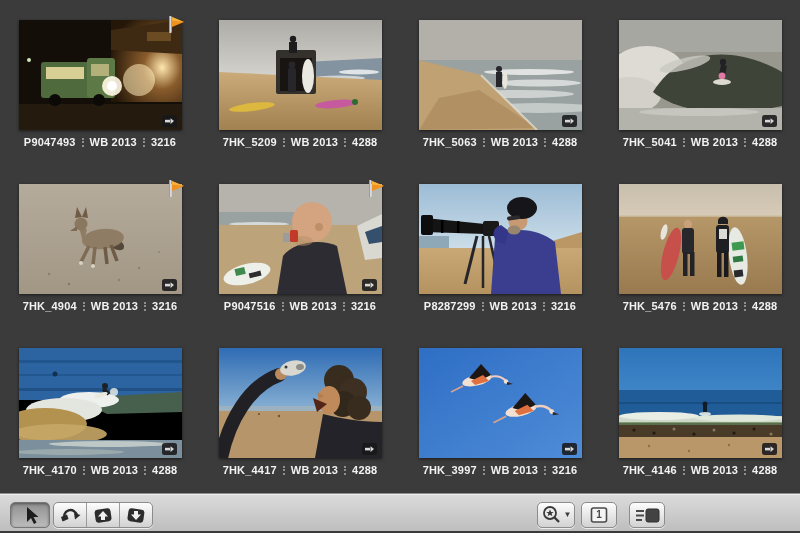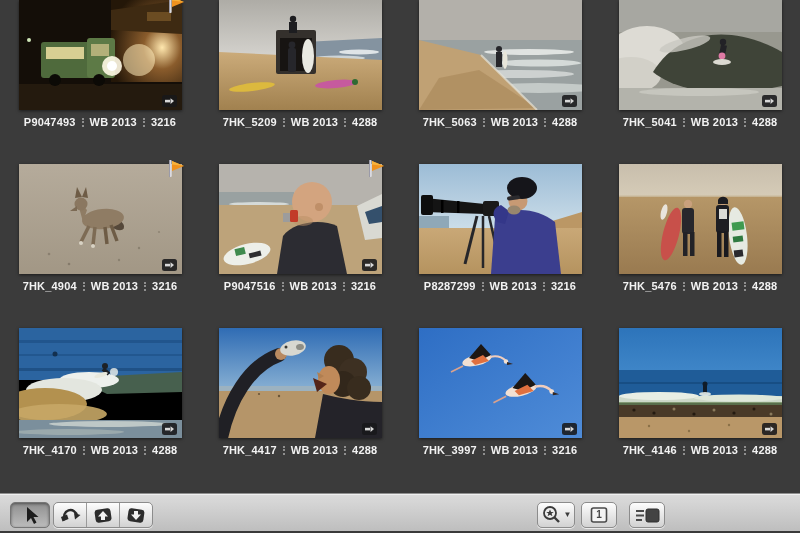--- a/index.html
+++ b/index.html
@@ -4,21 +4,21 @@
 <style>
   html,body{margin:0;padding:0;}
   body{
     width:800px;height:533px;overflow:hidden;position:relative;
     background:#3b3b3b;
     font-family:"Liberation Sans","DejaVu Sans",sans-serif;
     -webkit-font-smoothing:antialiased;
   }
   
   .browser{position:absolute;left:0;top:0;width:800px;height:493px;background:#3b3b3b;}
-  .grid{display:grid;grid-template-columns:repeat(4,200px);row-gap:36px;}
+  .grid{display:grid;grid-template-columns:repeat(4,200px);row-gap:36px;padding-top:20px;}
   .cell{width:200px;display:flex;flex-direction:column;align-items:center;}
   .photo{position:relative;width:163px;height:110px;background:#000;box-shadow:0 1px 3px rgba(0,0,0,.55);}
   .photo svg.ph{display:block;width:163px;height:110px;}
   .flag{position:absolute;top:-6px;right:-3px;width:22px;height:22px;}
   .badge{position:absolute;right:5px;bottom:5px;width:15px;height:12px;}
   .caption{margin-top:6px;display:flex;align-items:center;gap:6px;
     font-size:11px;font-weight:bold;color:#f2f2f2;letter-spacing:.2px;white-space:nowrap;}
   .sep{display:inline-block;width:0;height:9px;border-left:2px dotted #8f8f8f;}
   
   .toolbar{position:absolute;left:0;top:493px;width:800px;height:38px;

